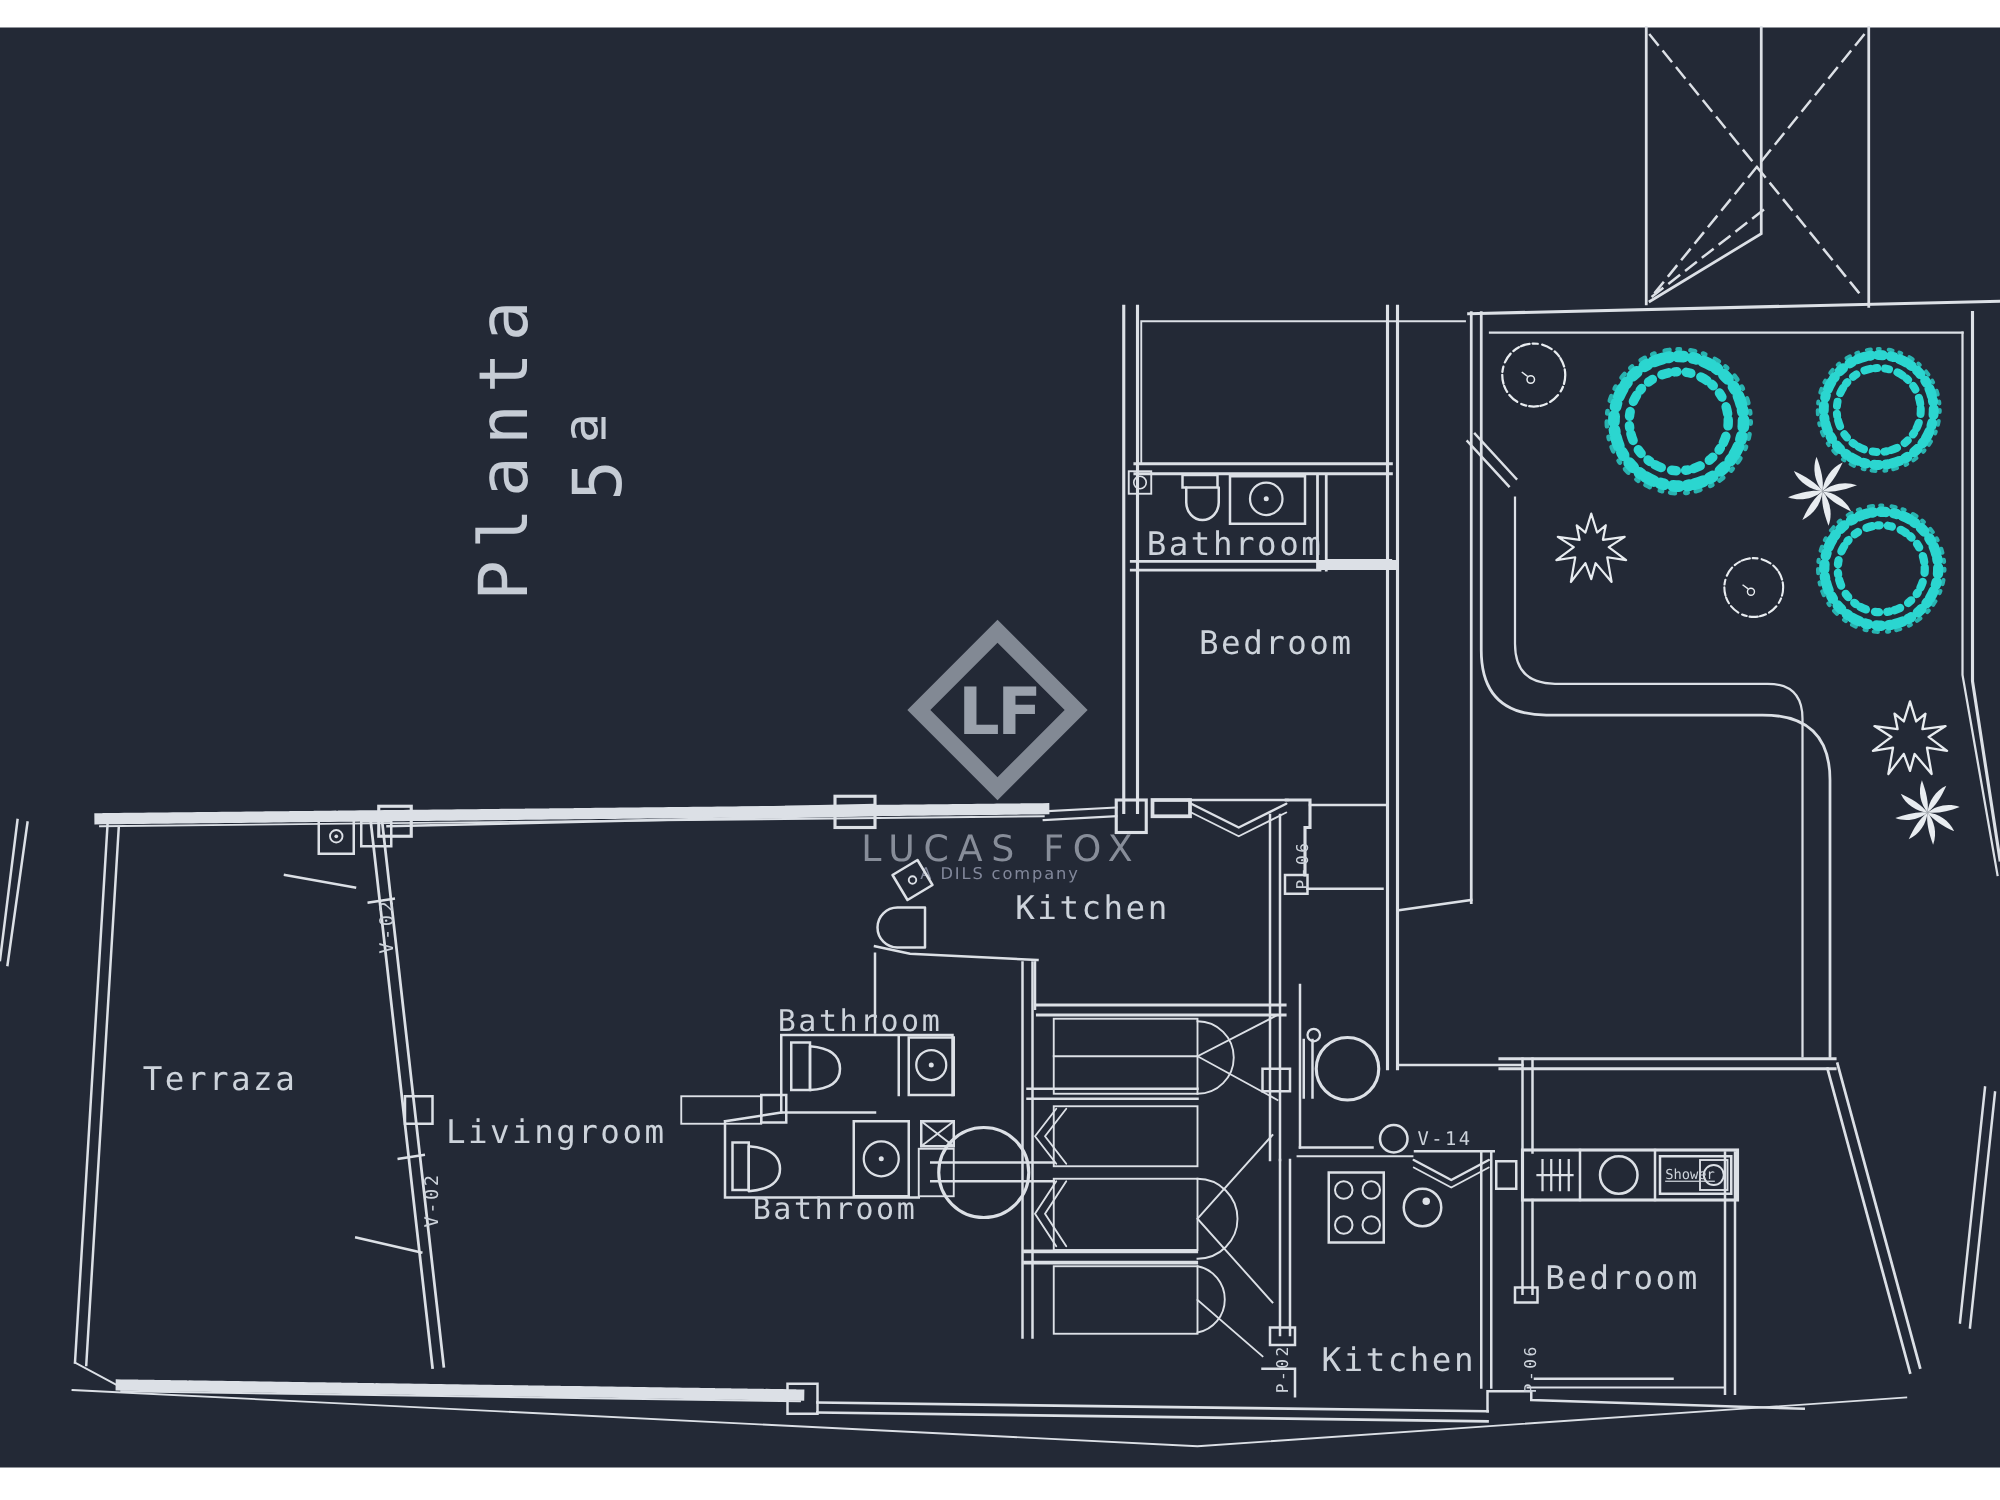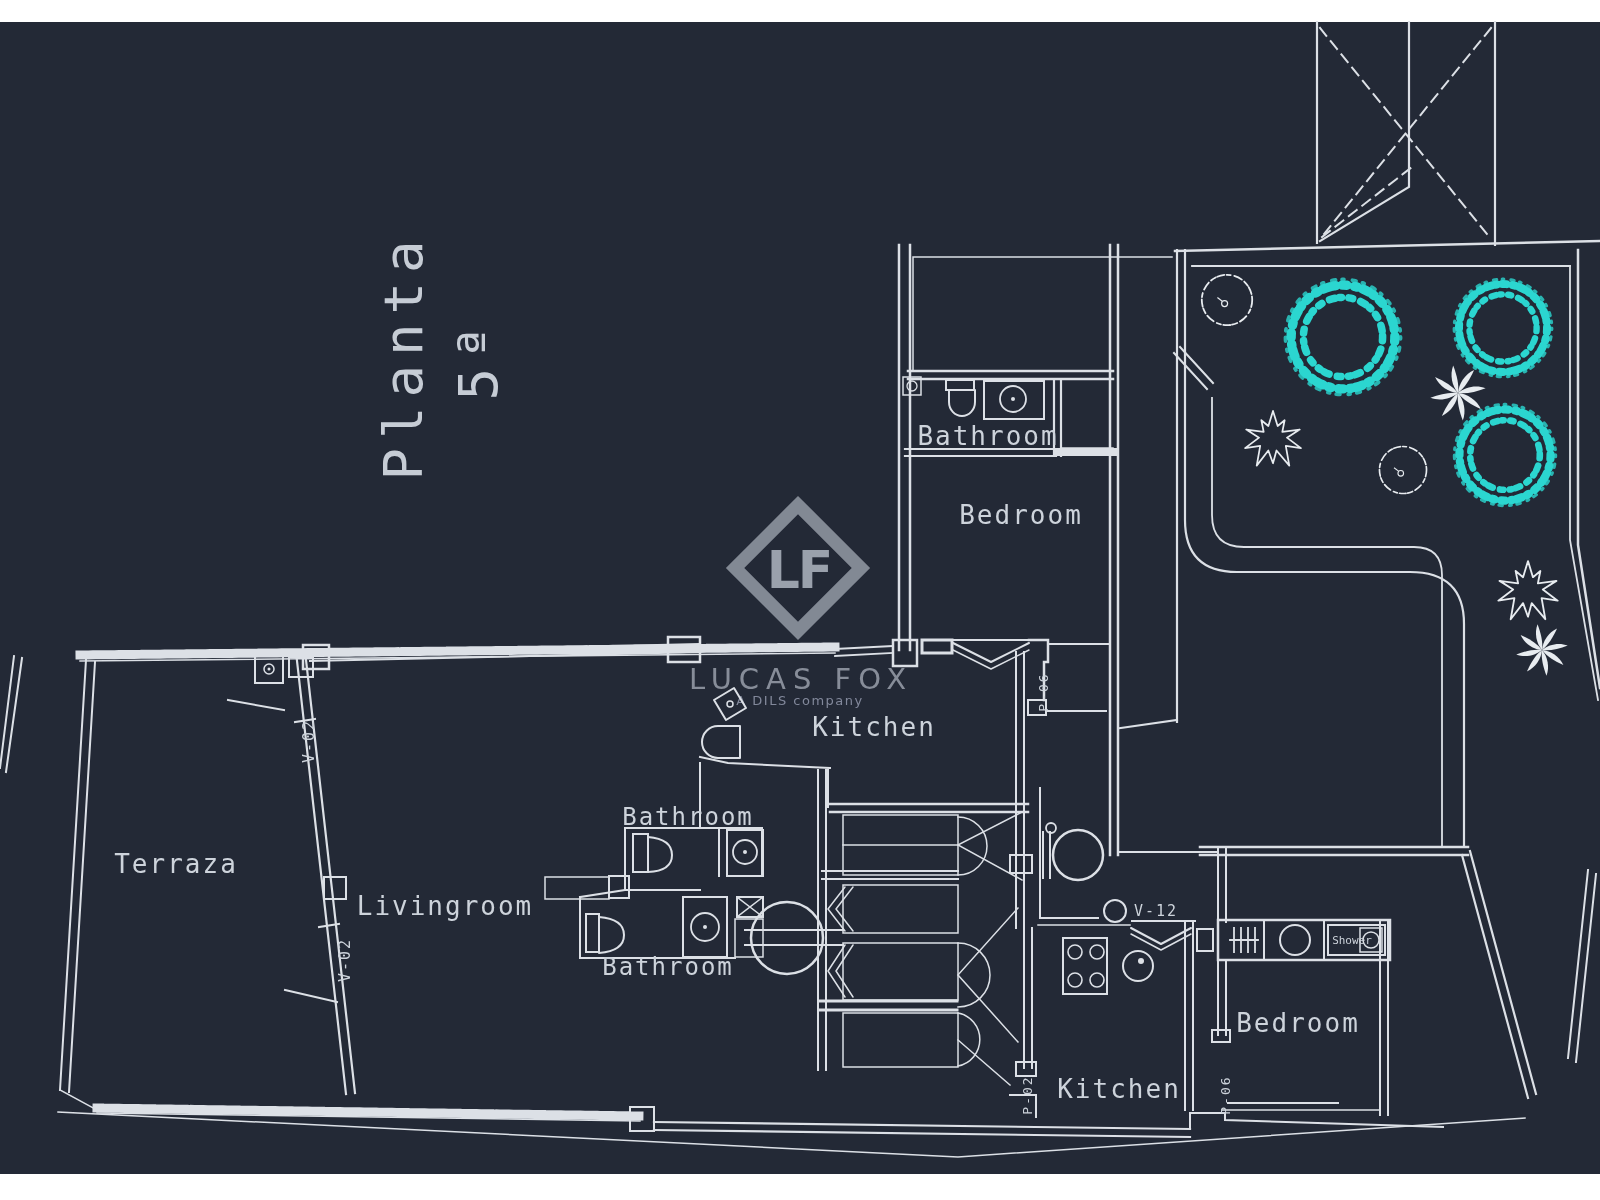--- a/index.html
+++ b/index.html
@@ -259,22 +259,22 @@
 
     <div class="lbl f26" style="left:988px;top:436px;">Bathroom</div>
     <div class="lbl f26" style="left:1021px;top:515px;">Bedroom</div>
     <div class="lbl f26" style="left:874px;top:727px;">Kitchen</div>
     <div class="lbl f26" style="left:176px;top:864px;">Terraza</div>
     <div class="lbl f26" style="left:445px;top:882px;margin-top:24px;">Livingroom</div>
     <div class="lbl f24" style="left:688px;top:817px;">Bathroom</div>
     <div class="lbl f24" style="left:668px;top:967px;">Bathroom</div>
     <div class="lbl f26" style="left:1298px;top:1023px;">Bedroom</div>
     <div class="lbl f26" style="left:1119px;top:1089px;">Kitchen</div>
-    <div class="lbl f11" style="left:1352px;top:940px;">Shower</div>
+    <div class="lbl f11" style="left:1352px;top:940px;text-decoration:underline;">Shower</div>
 
     <div class="lbl rot f15" style="left:309px;top:741px;">V-02</div>
     <div class="lbl rot f15" style="left:345px;top:960px;">V-02</div>
-    <div class="lbl f15" style="left:1156px;top:911px;">V-12</div>
+    <div class="lbl f15" style="left:1156px;top:911px;">V-14</div>
     <div class="lbl rot f13" style="left:1043px;top:692px;">P-06</div>
     <div class="lbl rot f13" style="left:1027px;top:1095px;">P-02</div>
     <div class="lbl rot f13" style="left:1225px;top:1095px;">P-06</div>
   </div>
 </div>
 
 </body></html>

